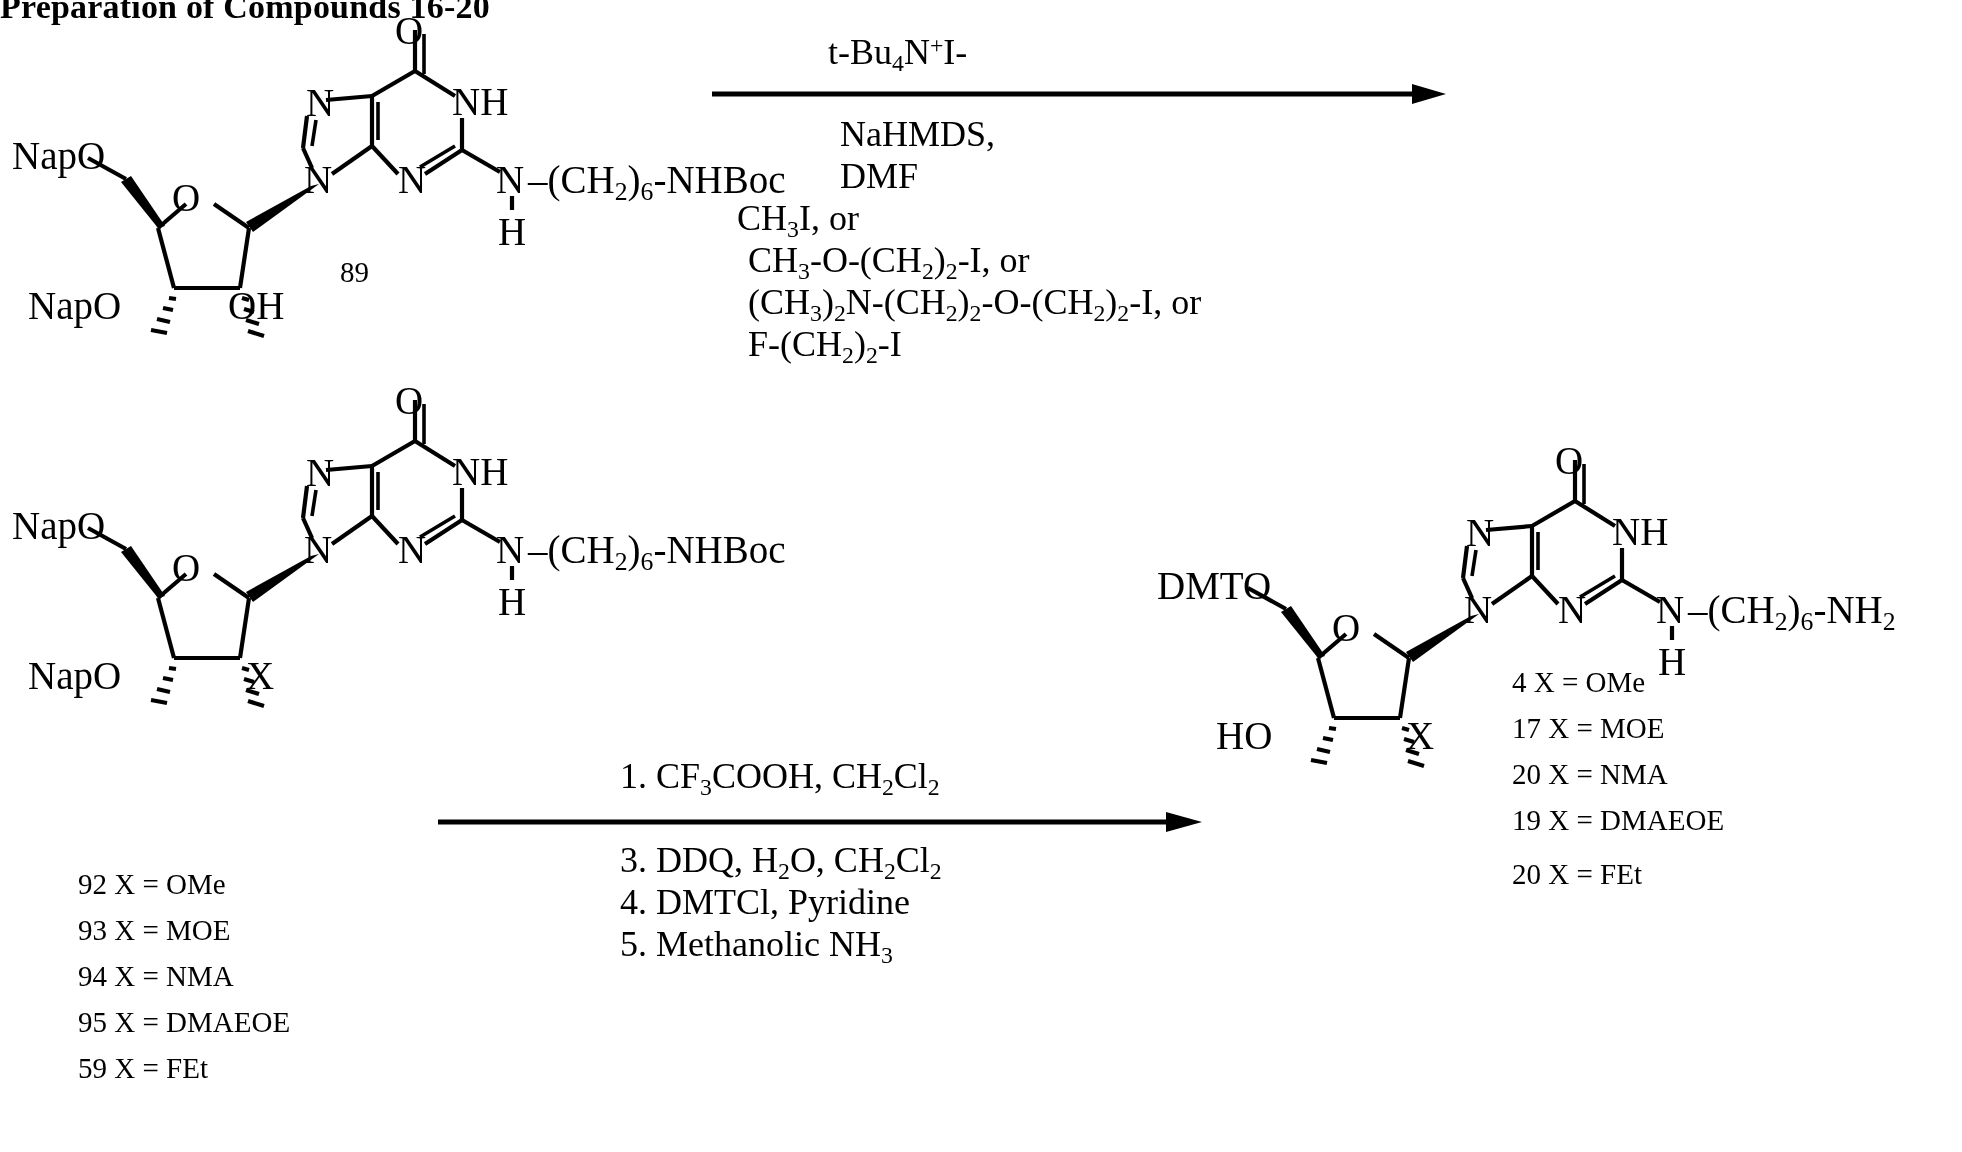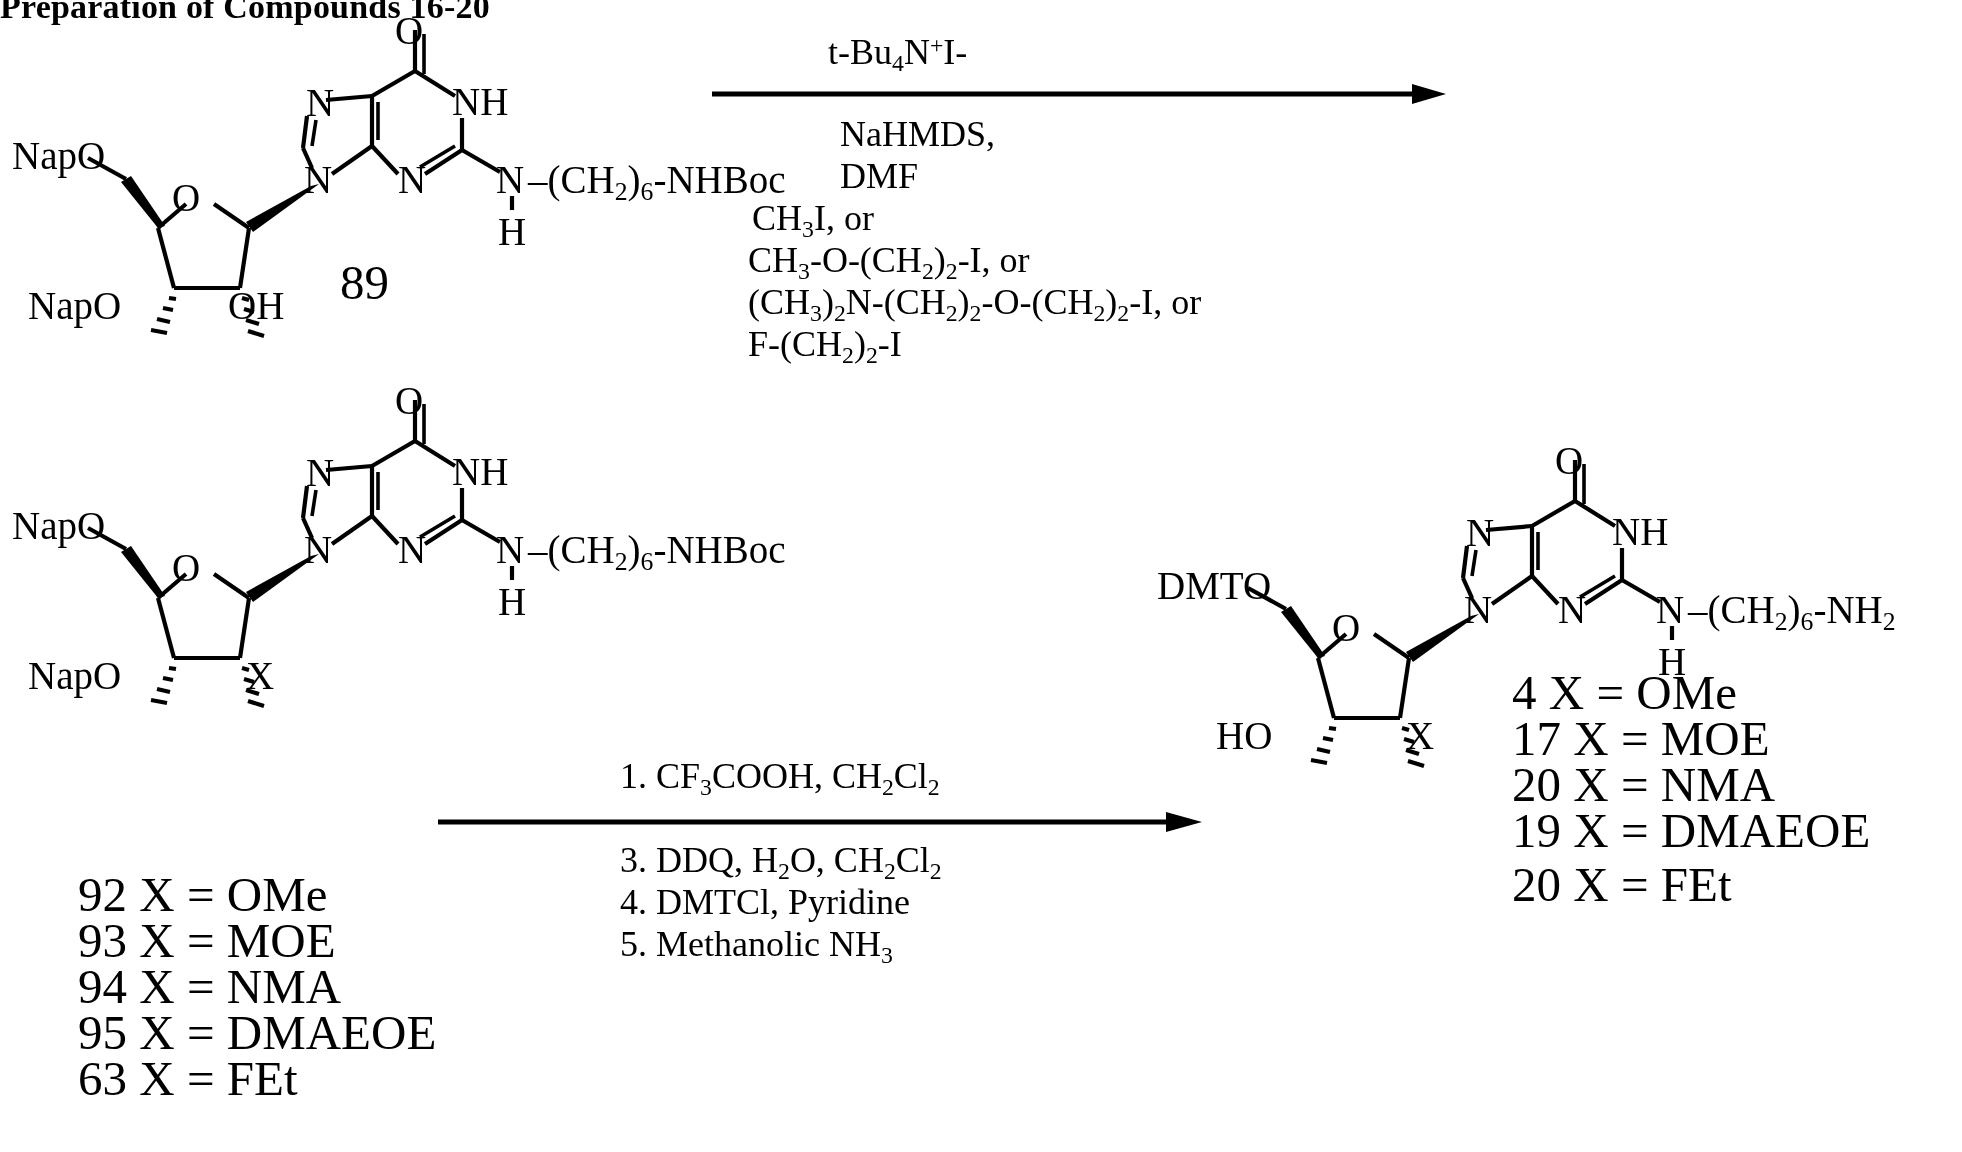--- a/index.html
+++ b/index.html
@@ -22,21 +22,21 @@
     line-height: 1;
     color: #000;
   }
   .scheme-title {
     font-size: 34px;
     font-weight: bold;
     letter-spacing: .2px;
   }
   .lbl   { font-size: 39px; }
   .cond  { font-size: 36px; }
-  .cmpnum{ font-size: 49px; }
+  .cmpnum{ font-size: 29px; }
   sub { font-size: .66em; vertical-align: -0.28em; }
   sup { font-size: .66em; vertical-align: 0.45em; }
   svg { position: absolute; overflow: visible; }
   .bond  { stroke: #000; stroke-width: 4.2; fill: none; stroke-linecap: butt; }
   .bond-t{ stroke: #000; stroke-width: 3.6; fill: none; }
   .wedge { fill: #000; stroke: none; }
   .hash  { stroke: #000; stroke-width: 4.2; fill: none; stroke-linecap: butt; }
   .arrow-line { stroke: #000; stroke-width: 5; fill: none; }
   .arrow-head { fill: #000; stroke: none; }
 </style>
@@ -114,21 +114,21 @@
   <div class="txt cond" id="arrowTopAbove" style="left:128px; top:4px;">t-Bu<sub>4</sub>N<sup>+</sup>I-</div>
 
   <svg width="760" height="30" style="left:0px; top:52px;">
     <path class="arrow-line" d="M12,12 L718,12"></path>
     <path class="arrow-head" d="M712,2 L746,12 L712,22 Z"></path>
   </svg>
 
   <div class="txt cond" style="left:140px; top:86px;">NaHMDS,</div>
   <div class="txt cond" style="left:140px; top:128px;">DMF</div>
 
-  <div class="txt cond" id="reagent0" style="left:52px; top:170px;">CH<sub>3</sub>I, or</div>
+  <div class="txt cond" id="reagent0" style="left:37px; top:170px;">CH<sub>3</sub>I, or</div>
   <div class="txt cond" id="reagent1" style="left:48px; top:212px;">CH<sub>3</sub>-O-(CH<sub>2</sub>)<sub>2</sub>-I, or</div>
   <div class="txt cond" id="reagent2" style="left:48px; top:254px;">(CH<sub>3</sub>)<sub>2</sub>N-(CH<sub>2</sub>)<sub>2</sub>-O-(CH<sub>2</sub>)<sub>2</sub>-I, or</div>
   <div class="txt cond" id="reagent3" style="left:48px; top:296px;">F-(CH<sub>2</sub>)<sub>2</sub>-I</div>
 </div>
 
 <div class="abs" style="left:0px; top:370px; width:760px; height:780px;">
 
   <svg width="760" height="560" style="left:0; top:0;">
 
     <path class="bond" d="M372,146 L372,96"></path>
@@ -185,21 +185,21 @@
 
   <div class="txt lbl" style="left:496px; top:160px;">N</div>
   <div class="txt lbl" style="left:498px; top:212px;">H</div>
   <div class="txt lbl" id="intchain" style="left:528px; top:160px;">–(CH<sub>2</sub>)<sub>6</sub>-NHBoc</div>
 
   <div class="abs" style="left:78px; top:500px;">
     <div class="txt cmpnum" id="intc0" style="left:0px; top:0px;">92 X = OMe</div>
     <div class="txt cmpnum" id="intc1" style="left:0px; top:46px;">93 X = MOE</div>
     <div class="txt cmpnum" id="intc2" style="left:0px; top:92px;">94 X = NMA</div>
     <div class="txt cmpnum" id="intc3" style="left:0px; top:138px;">95 X = DMAEOE</div>
-    <div class="txt cmpnum" id="intc4" style="left:0px; top:184px;">63 X = FEt</div>
+    <div class="txt cmpnum" id="intc4" style="left:0px; top:184px;">59 X = FEt</div>
   </div>
 </div>
 
 <div class="abs" style="left:430px; top:750px; width:800px; height:300px;">
 
   <div class="txt cond" id="arrowBotAbove" style="left:190px; top:8px;">1. CF<sub>3</sub>COOH, CH<sub>2</sub>Cl<sub>2</sub></div>
 
   <svg width="800" height="30" style="left:0px; top:60px;">
     <path class="arrow-line" d="M8,12 L742,12"></path>
     <path class="arrow-head" d="M736,2 L772,12 L736,22 Z"></path>

